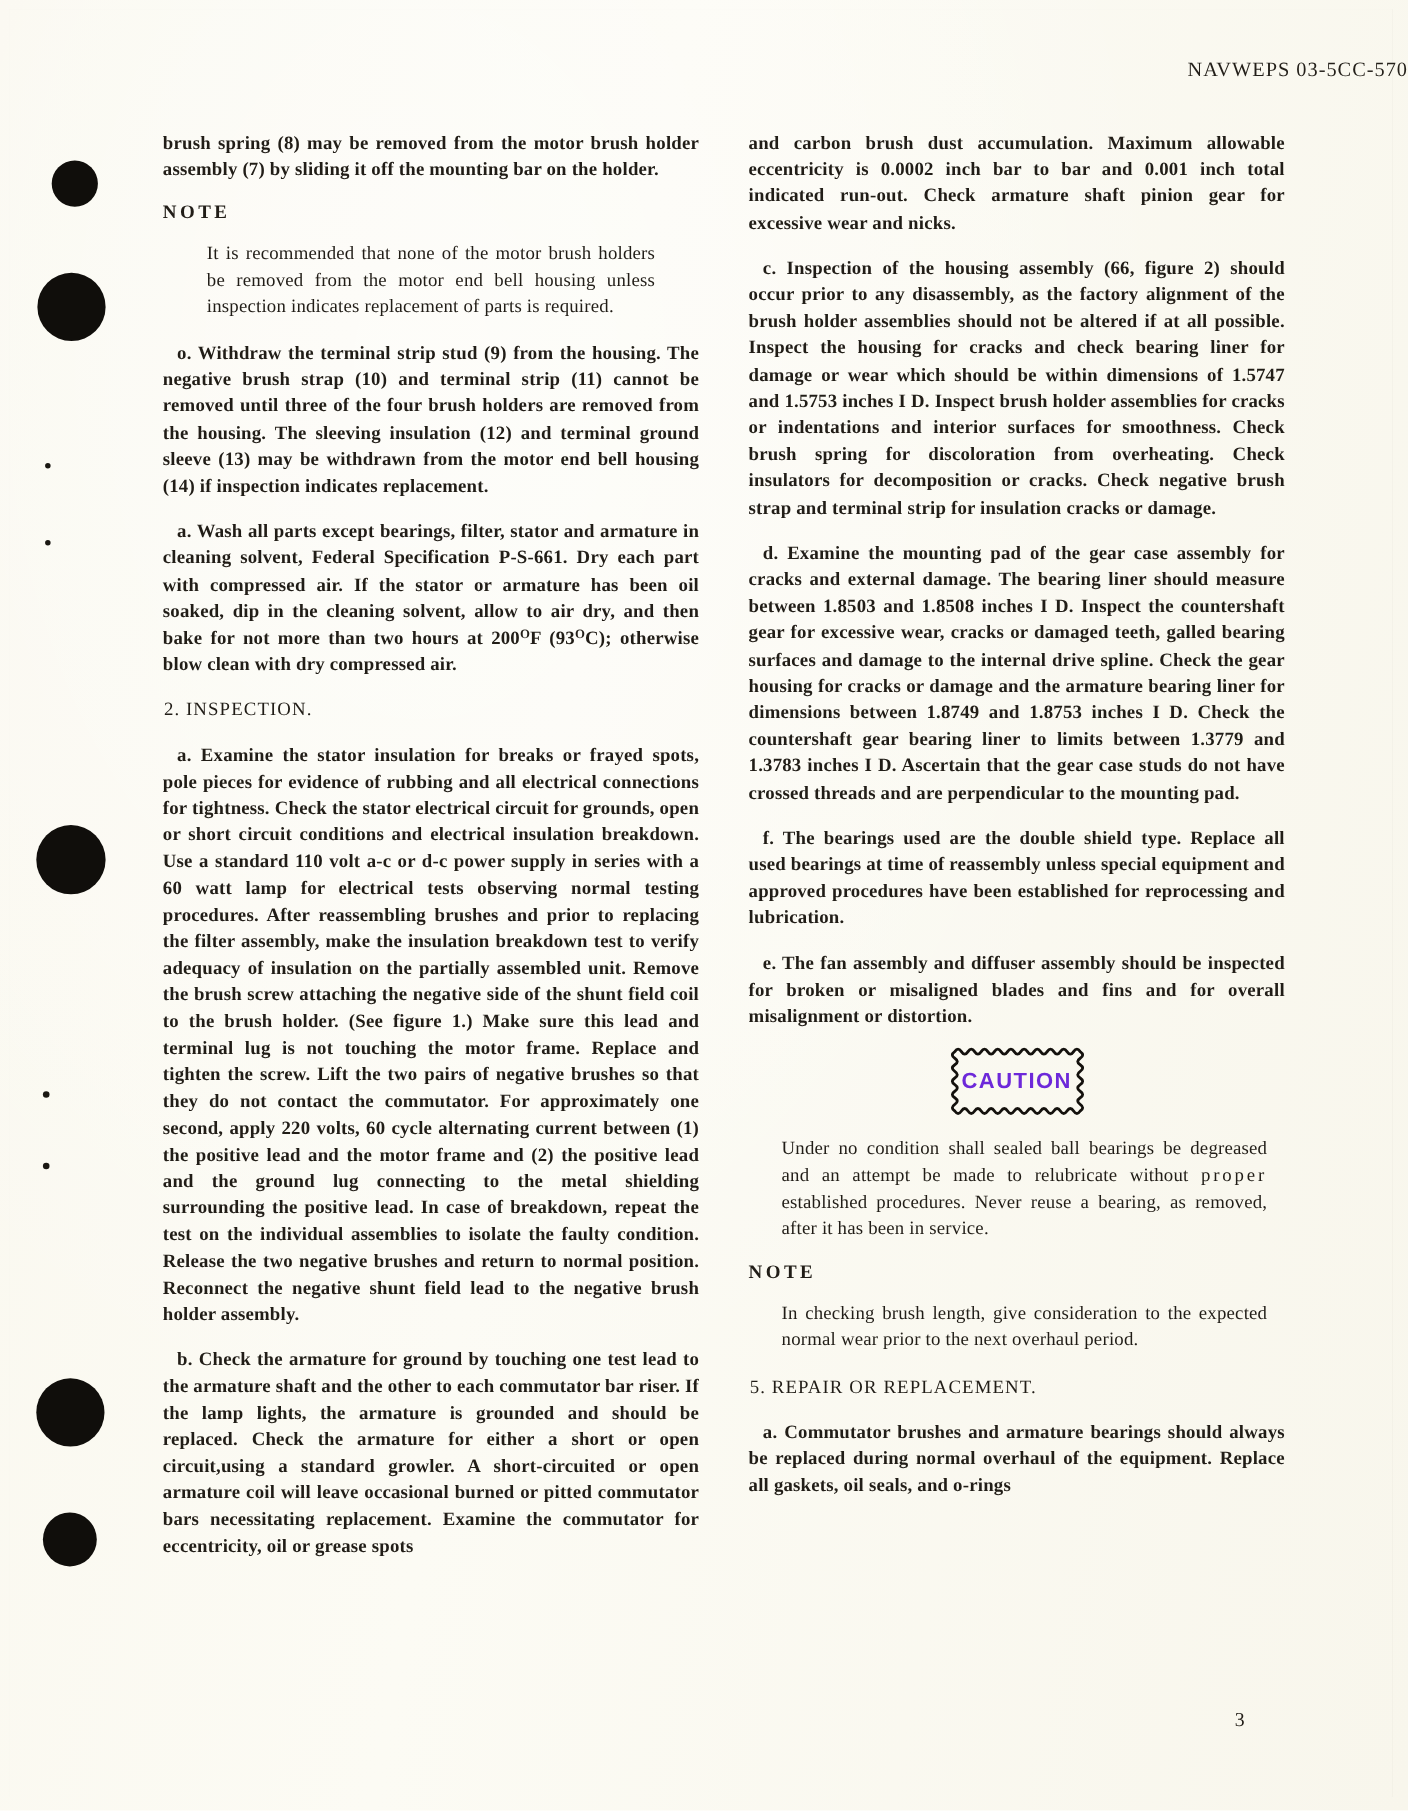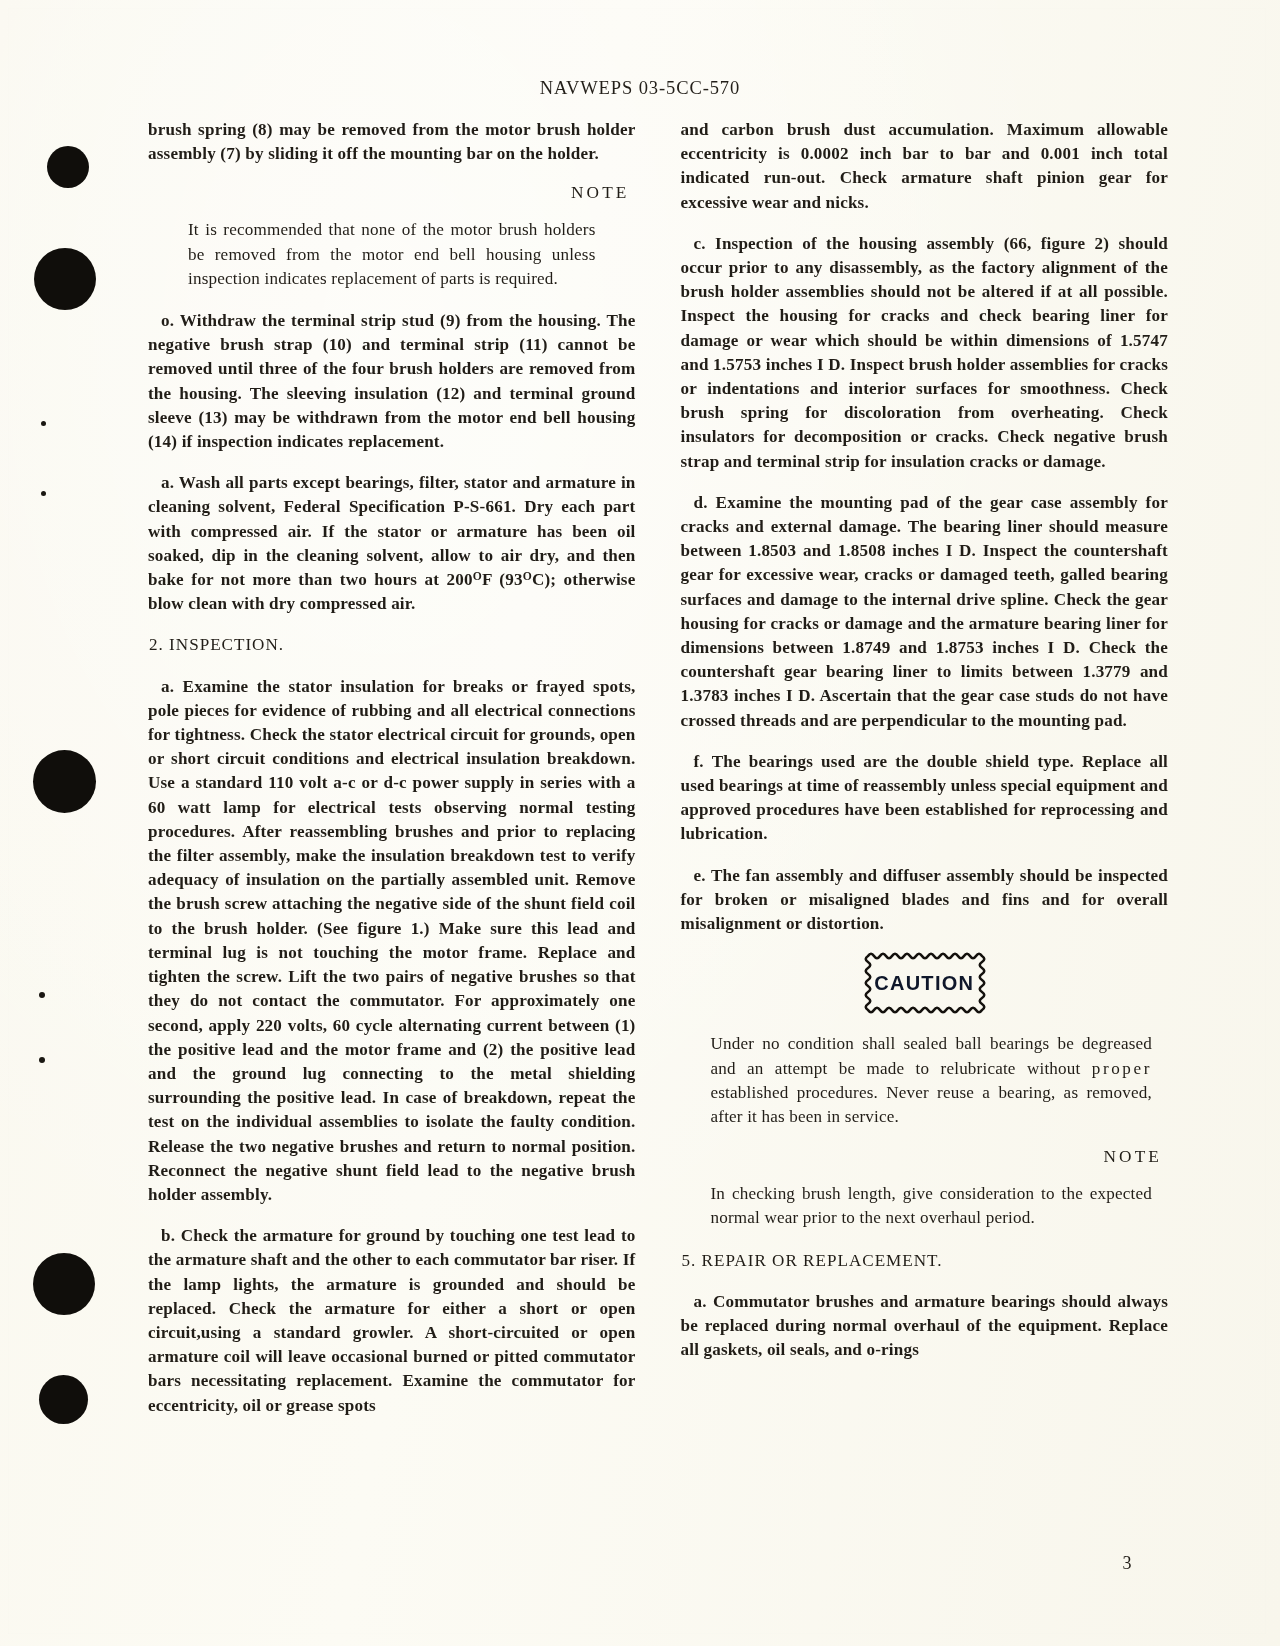--- a/index.html
+++ b/index.html
@@ -41,23 +41,23 @@
   }
   .speck {
     position: absolute;
     background: #1a1712;
     border-radius: 50%;
   }
 
   
   .doc-header {
     position: absolute;
-    top: 78px;
+    top: 54px;
     left: 0; right: 0;
-    text-align: center;
+    text-align: right;
     font-size: 18.5px;
     letter-spacing: 0.9px;
     color: #231f19;
   }
 
   
   .columns {
     position: absolute;
     top: 118px;
     left: 148px;
@@ -86,24 +86,25 @@
     margin: 0 0 17px 0;
     font-size: 17.1px;
     line-height: 24.2px;
     letter-spacing: 1.0px;
     text-indent: 1px;
   }
 
   
   .note-head {
     margin: 16px 0 15px 0;
-    text-align: right;
+    text-align: left;
     font-size: 17.3px;
     letter-spacing: 3.1px;
     padding-right: 6px;
+    font-weight: bold;
   }
   .note-body {
     margin: 0 0 18px 0;
     padding: 0 40px 0 40px;
     font-size: 17.1px;
     line-height: 24.2px;
     text-align: justify;
     letter-spacing: 0.18px;
   }
   .note-body.nb-right { padding: 0 16px 0 30px; }
@@ -130,21 +131,21 @@
     align-items: center;
     justify-content: center;
   }
   .caution-label {
     position: relative;
     z-index: 2;
     font-family: "Liberation Sans", "DejaVu Sans", sans-serif;
     font-weight: bold;
     font-size: 20px;
     letter-spacing: 1.3px;
-    color: #0f172a;
+    color: #6d28d9;
   }
 
   
   .caution-svg {
     position: absolute;
     left: -12px;
     top: -11px;
     z-index: 1;
   }
 

